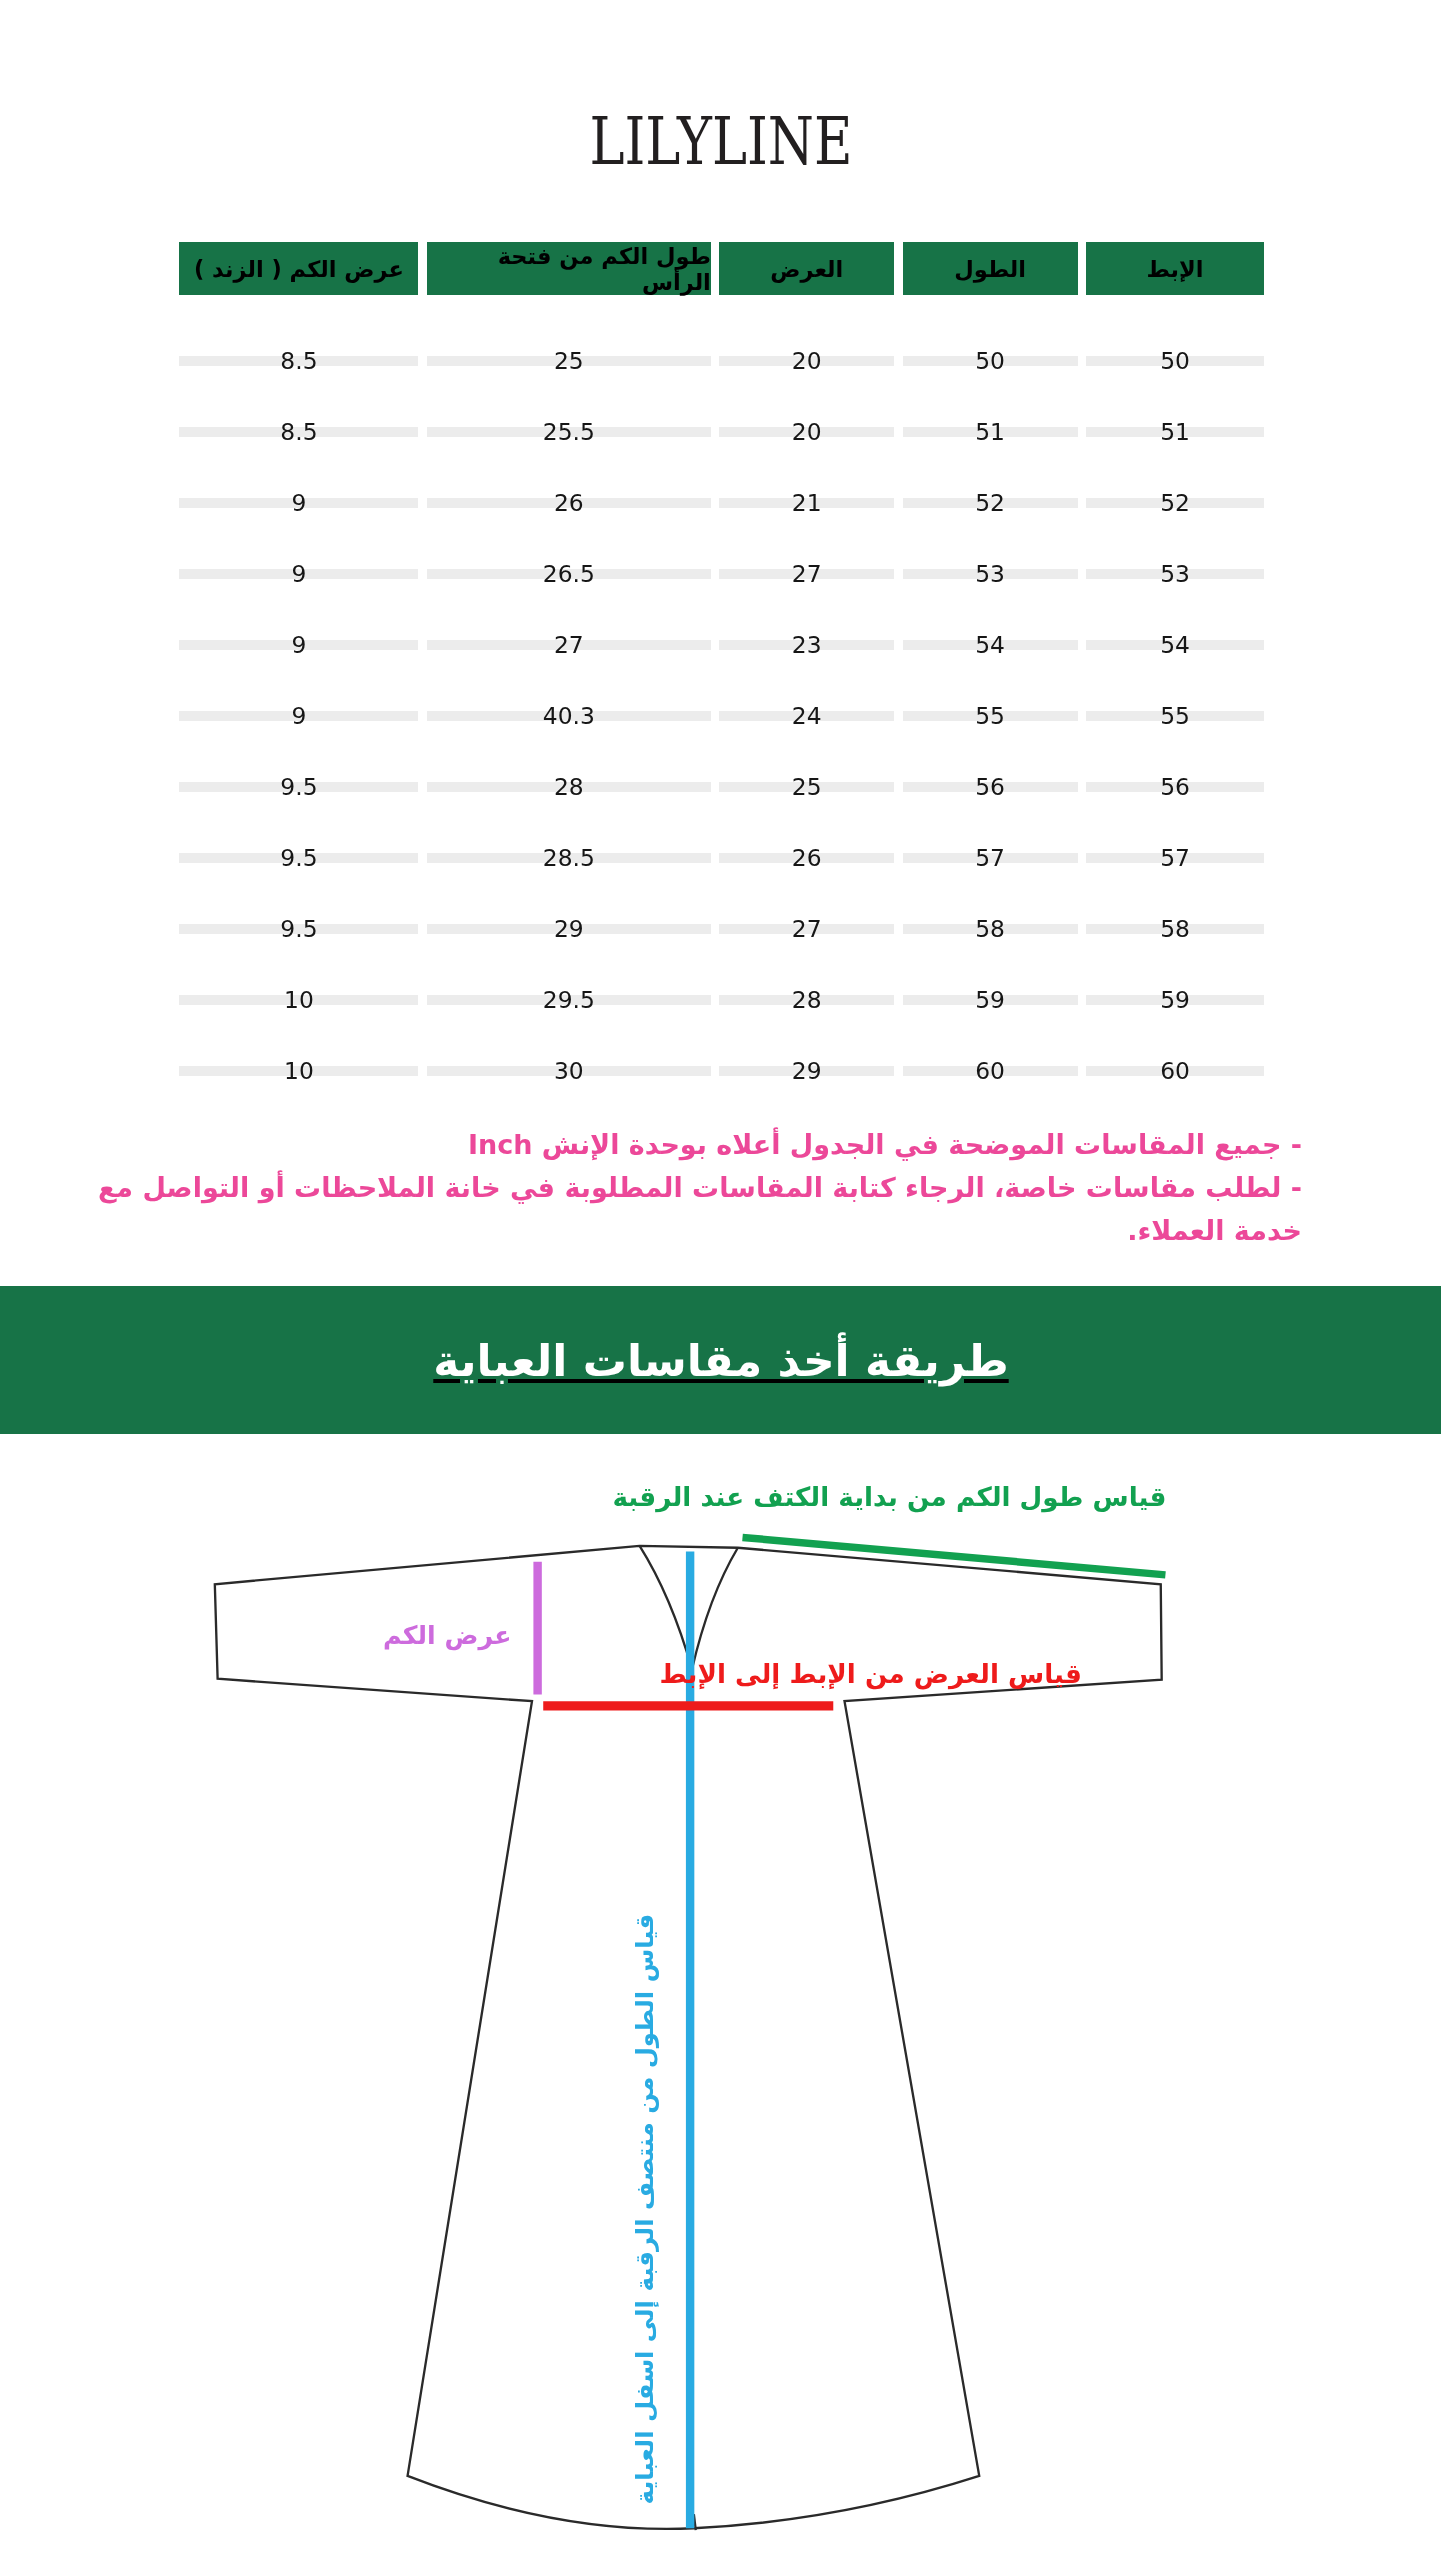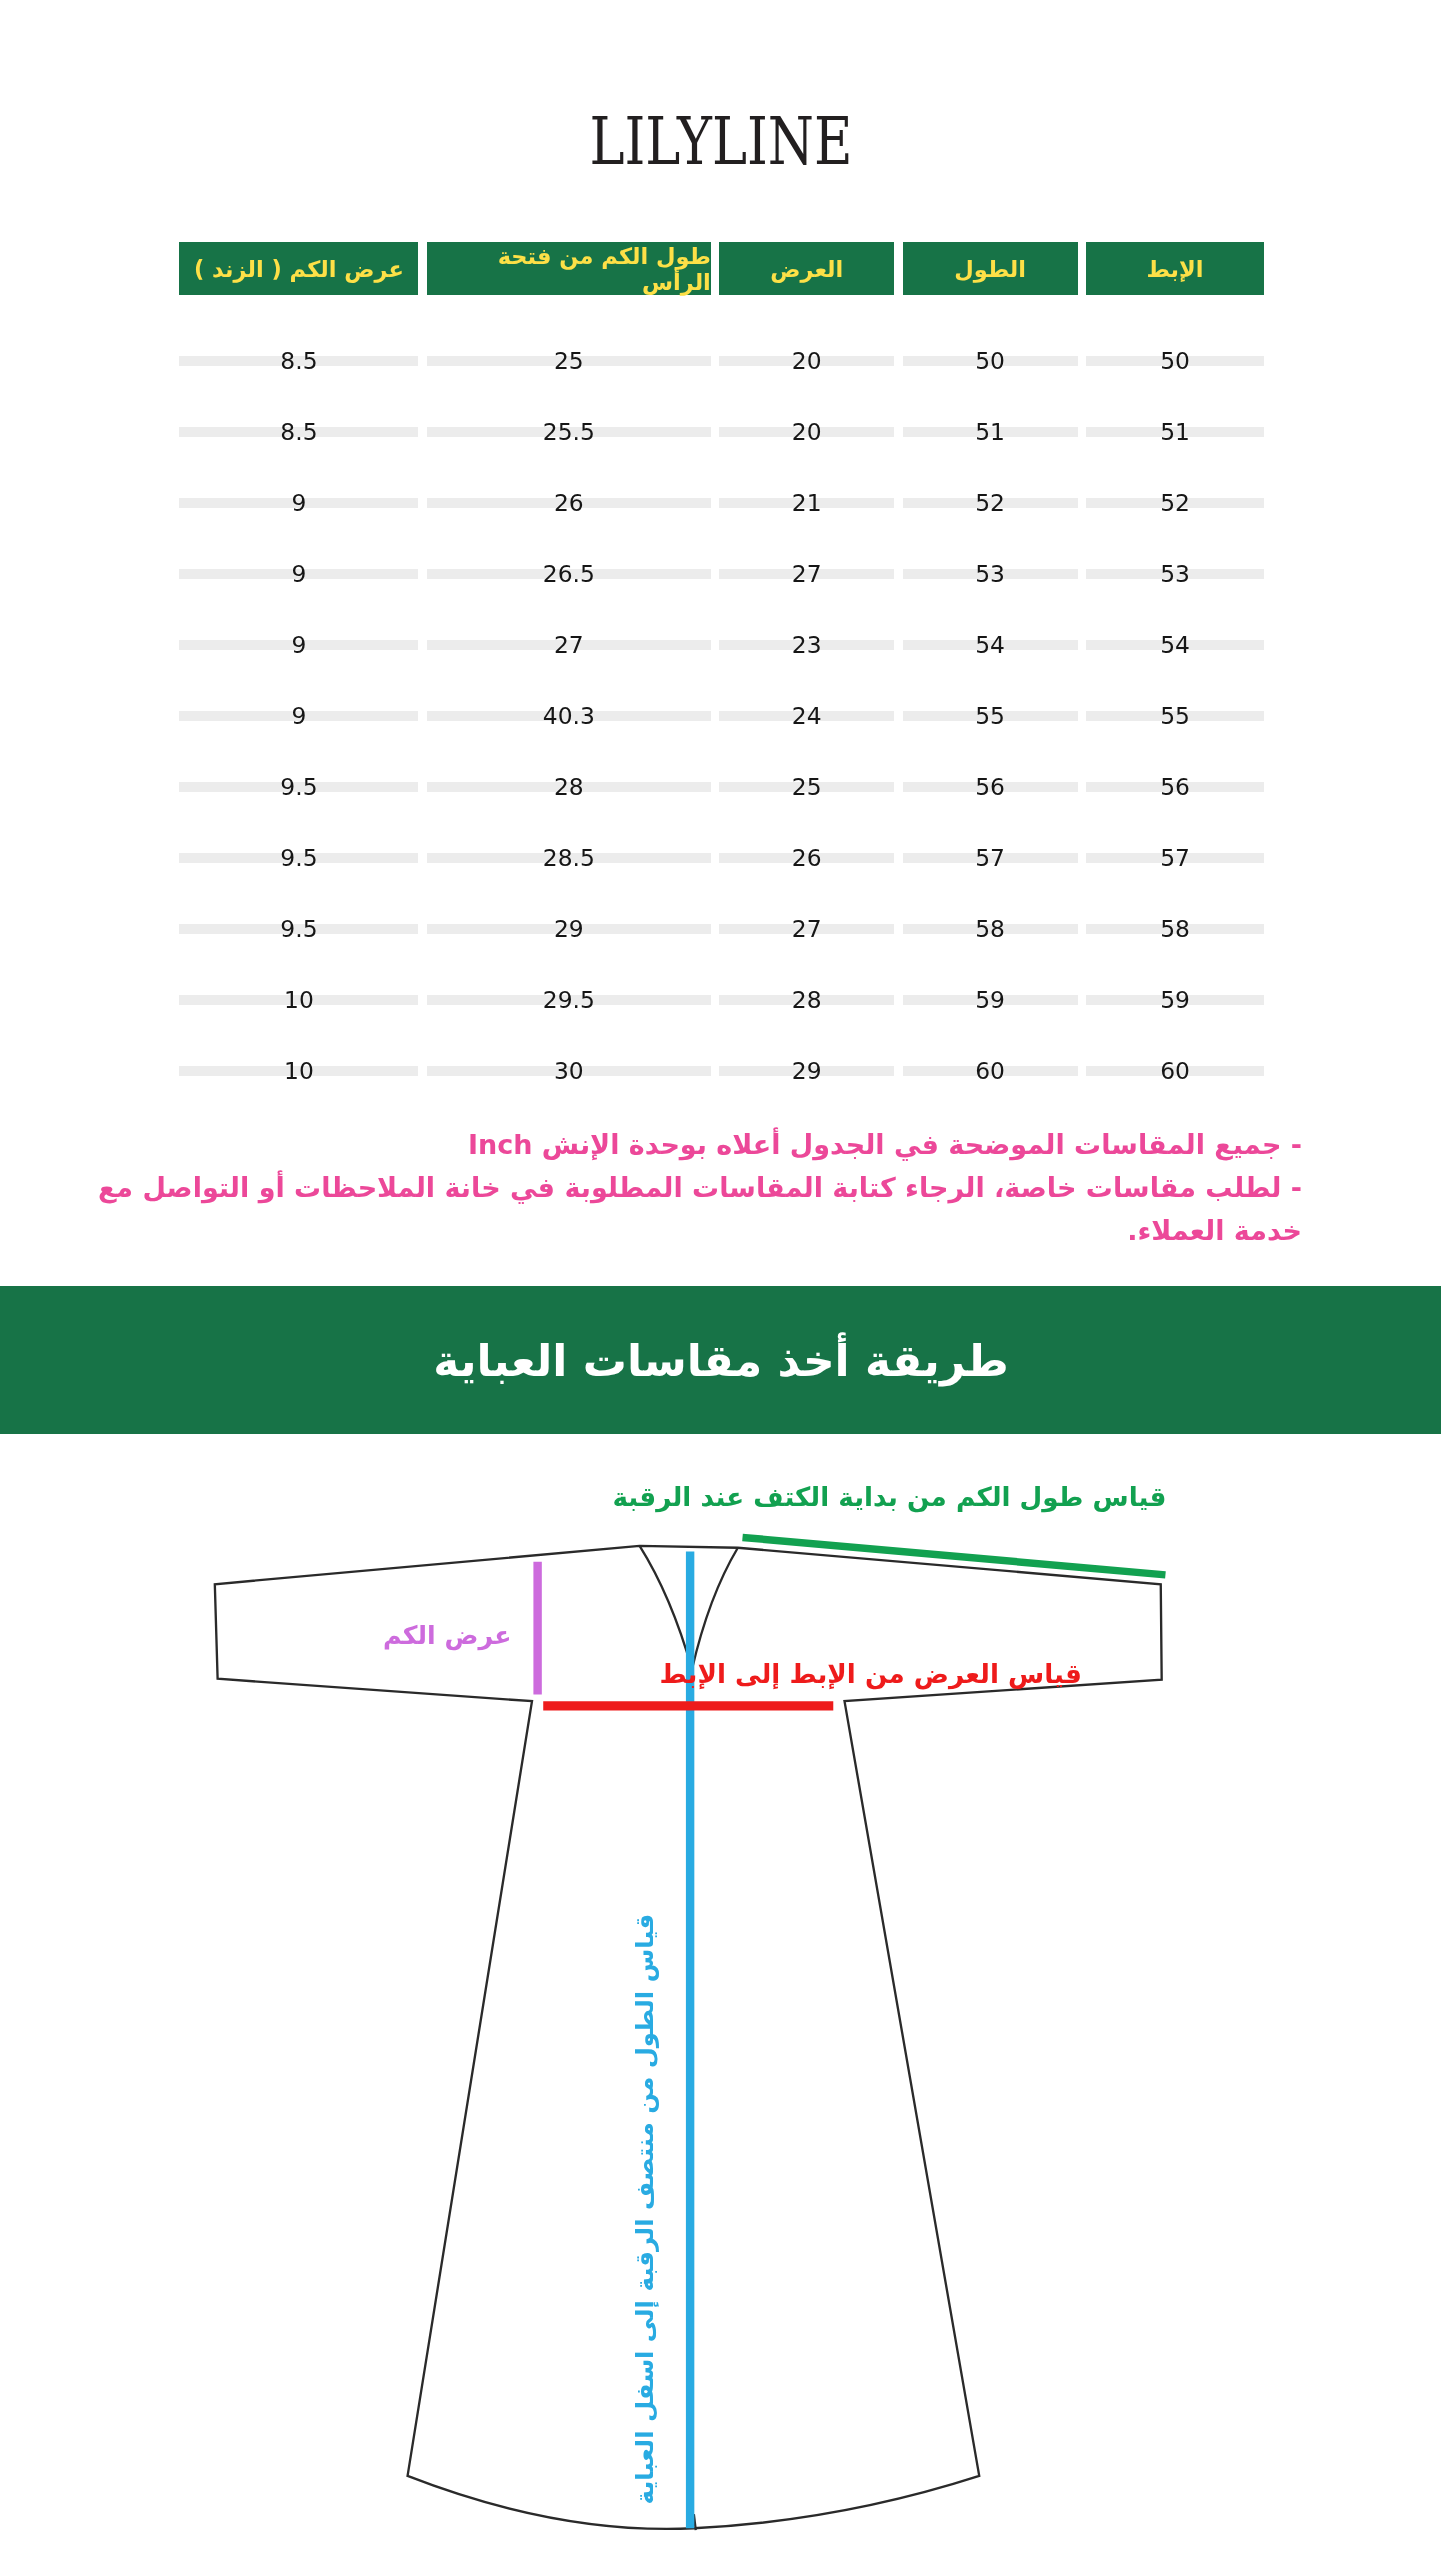--- a/index.html
+++ b/index.html
@@ -27,21 +27,21 @@
   .size-table {
     position: absolute; left: 180px; top: 242px; width: 1084px;
     display: grid;
     direction: rtl;
     grid-template-columns: 178px 175px 175px 284px 239px;
     grid-template-rows: 53px;
     grid-auto-rows: 58px;
     gap: 13px 8.4px;
   }
   .th {
-    background: #177347; color: #fde047;
+    background: #177347; color: #000000;
     font-weight: bold; font-size: 22.5px;
     display: flex; align-items: center; justify-content: center;
     direction: rtl;
   }
   .td {
     background: #ececec; color: #161616;
     font-size: 23.4px;
     display: flex; align-items: center; justify-content: center; margin-top: 48px;
   }
 
@@ -52,21 +52,21 @@
     direction: rtl; text-align: right;
     font-size: 27px; font-weight: bold; color: #ec4899;
     line-height: 1.6;
   }
 
   
   .banner {
     position: absolute; top: 1286px; left: 0;
     width: 1442px; height: 148px;
     background: #177347;
-    display: flex; align-items: center; justify-content: center;
+    display: flex; align-items: center; justify-content: center; text-decoration: underline;
   }
   .banner-title {
     color: #ffffff; font-size: 44px; font-weight: bold;
     direction: rtl;
   }
 
   
   .diagram {
     position: absolute; top: 1442px; left: 0;
     width: 1442px; height: 1134px;

